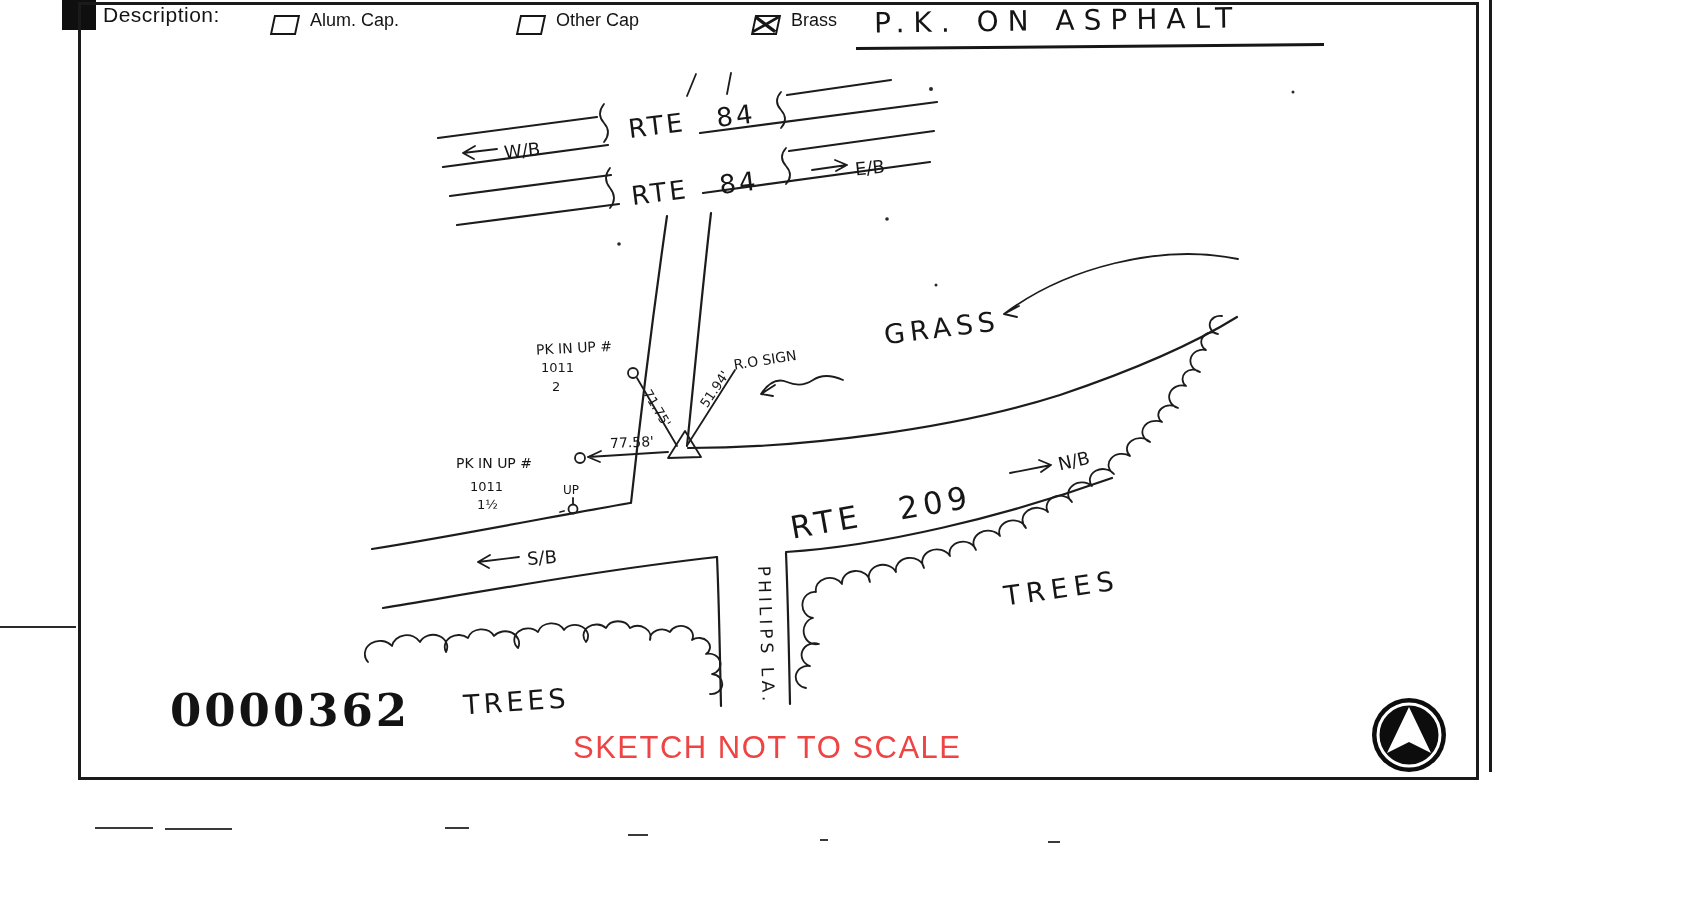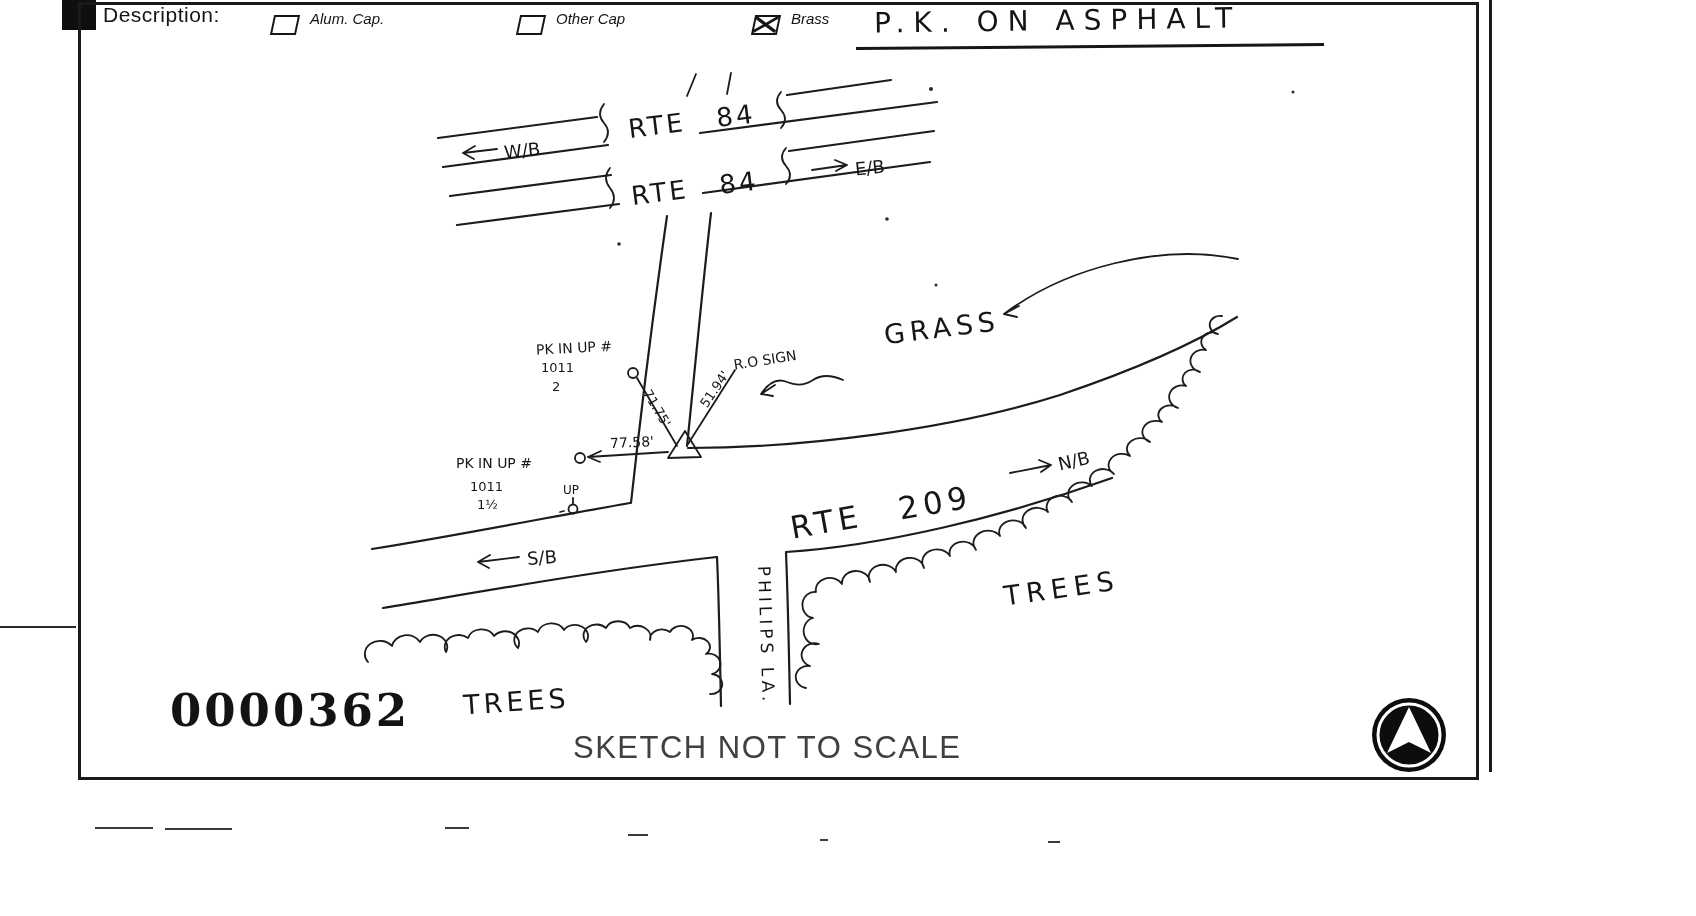--- a/index.html
+++ b/index.html
@@ -6,37 +6,37 @@
   #page{position:relative;width:1696px;height:916px;background:#ffffff;overflow:hidden;
         font-family:"Liberation Sans",sans-serif;color:#141414;}
   
   .frame{position:absolute;left:78px;top:2px;width:1395px;height:772px;border:3px solid #1a1a1a;}
   .corner-block{position:absolute;left:62px;top:0;width:34px;height:30px;background:#0f0f0f;}
   .right-rule{position:absolute;left:1489px;top:0;width:3px;height:772px;background:#1a1a1a;}
   .left-artifact{position:absolute;left:0;top:626px;width:76px;height:2px;background:#2a2a2a;}
   .scan-mark{position:absolute;background:#3a3a3a;height:2px;}
   
   .hdr-label{position:absolute;left:103px;top:3px;font-size:21px;letter-spacing:.5px;}
-  .opt-label{position:absolute;top:10px;font-size:15px;font-style:italic;}
+  .opt-label{position:absolute;top:10px;font-size:18px;}
   .cbox{position:absolute;top:15px;width:22px;height:16px;border:2.5px solid #161616;
         transform:skewX(-12deg);}
   .cbox.checked::before{content:"";position:absolute;left:-3px;top:6px;width:27px;height:2.5px;
         background:#161616;transform:rotate(33deg);}
   .cbox.checked::after{content:"";position:absolute;left:-3px;top:6px;width:27px;height:2.5px;
         background:#161616;transform:rotate(-33deg);}
   .hand{font-family:"DejaVu Sans",sans-serif;}
   .other-value{position:absolute;left:874px;top:4px;font-size:28px;letter-spacing:9px;
         transform:rotate(-0.8deg);white-space:nowrap;}
   .other-underline{position:absolute;left:856px;top:45px;width:468px;height:2.5px;
         background:#161616;transform:rotate(-0.5deg);}
   
   .stamp{position:absolute;left:170px;top:684px;font-family:"DejaVu Serif",serif;
         font-weight:700;font-size:45px;letter-spacing:3px;color:#131313;}
   .scale-note{position:absolute;left:573px;top:730px;font-size:31px;letter-spacing:1.5px;
-        color:#404040;}
+        color:#ef4444;}
   
   svg.sketch{position:absolute;left:0;top:0;}
   .ink{stroke:#1c1c1c;stroke-width:2.2;fill:none;stroke-linecap:round;stroke-linejoin:round;}
   .thin{stroke-width:1.8;}
   .hw{font-family:"DejaVu Sans",sans-serif;fill:#161616;}
 </style>
 </head>
 <body>
 
 <div id="page">

